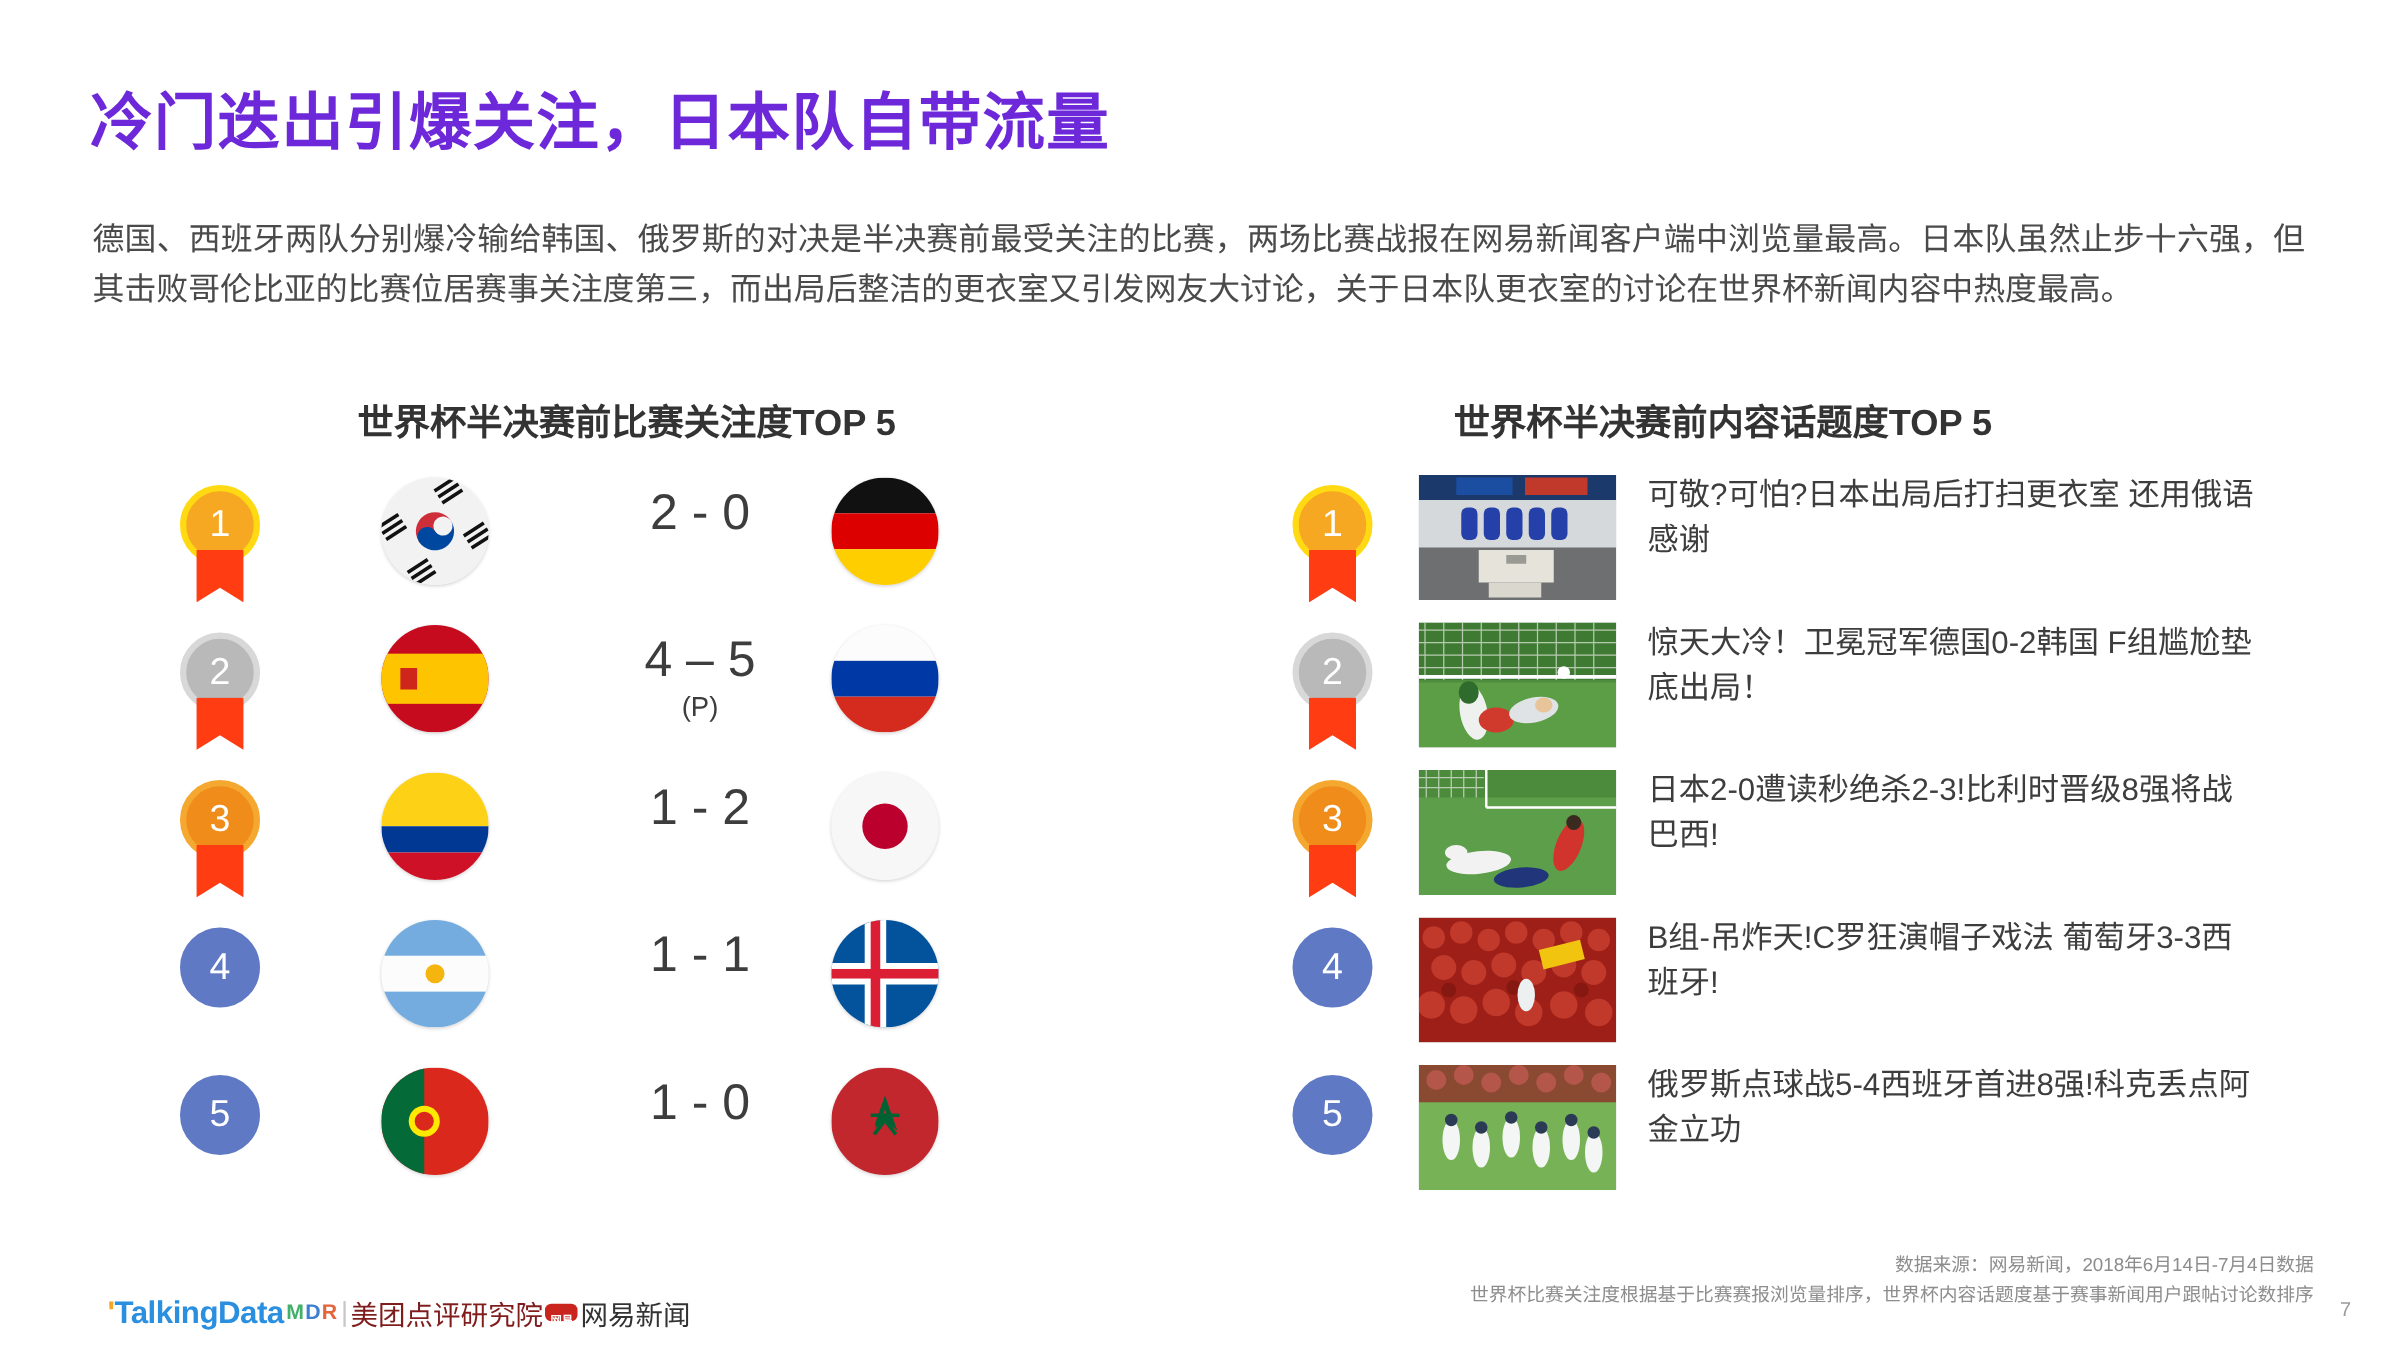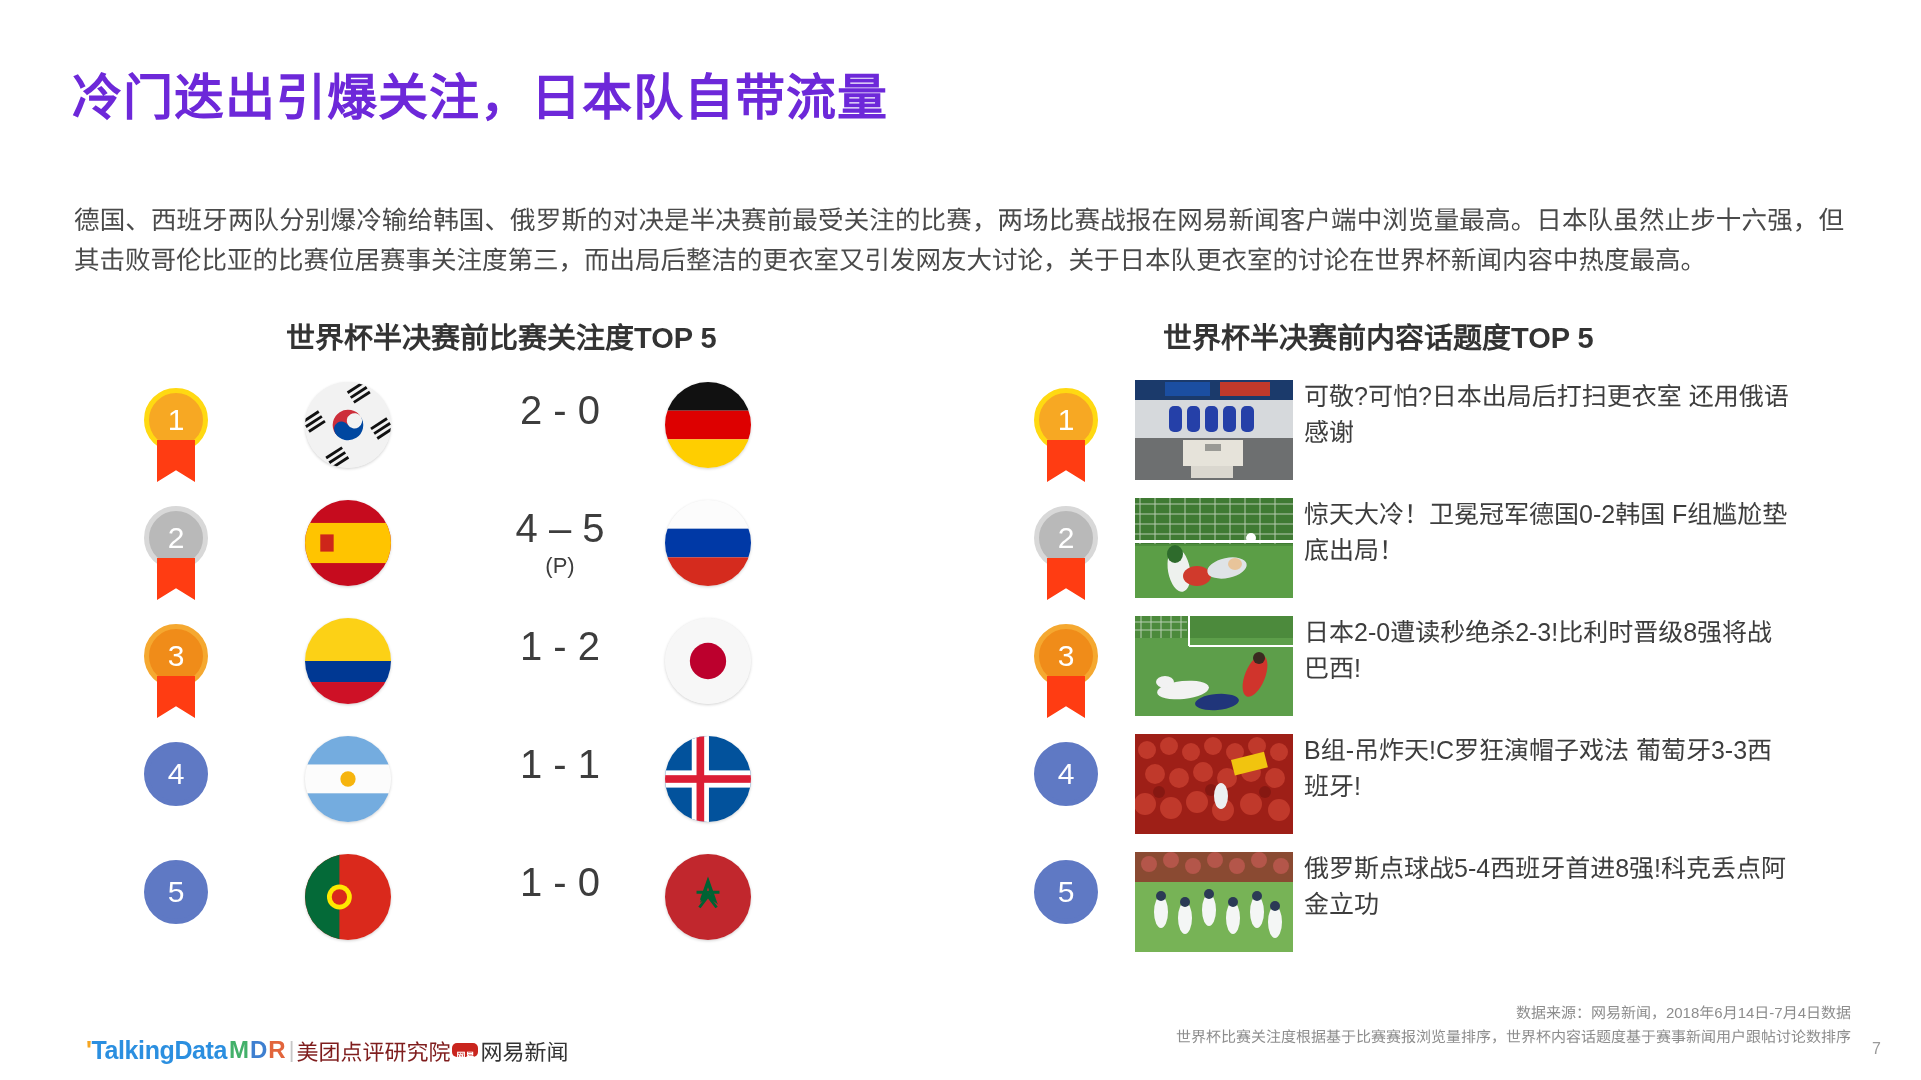--- a/index.html
+++ b/index.html
@@ -19,21 +19,20 @@
     position:absolute;left:72px;top:57px;
     font-size:50px;font-weight:bold;
     color:#6d28d9;
     letter-spacing:1px;
     white-space:nowrap;
   }
   .intro{
     position:absolute;left:74px;top:172px;width:1770px;
     font-size:25.5px;line-height:40px;color:#4a4a4a;
     text-align:justify;
-    margin-top:28px;
   }
 
   
   .col-title{
     position:absolute;top:314px;
     font-size:29px;font-weight:bold;color:#333333;
     white-space:nowrap;
   }
   #title-left{left:286px;}
   #title-right{left:1163px;}
@@ -80,41 +79,41 @@
   
   .right-panel{position:absolute;left:1000px;top:378px;width:820px;}
   .news-row{position:relative;height:118px;}
   .news-medal{position:absolute;left:30px;top:10px;}
   .thumb{
     position:absolute;left:135px;top:2px;width:158px;height:100px;
     overflow:hidden;background:#cfd3d6;
   }
   .thumb svg{display:block;width:158px;height:100px;}
   .news-text{
-    position:absolute;left:304px;top:0px;width:490px;
+    position:absolute;left:318px;top:0px;width:490px;
     font-size:25px;line-height:36px;color:#3d3d3d;
   }
 
   
   .source{
     position:absolute;right:70px;top:1001px;
     text-align:right;font-size:15px;line-height:24px;color:#8d8d8d;
   }
   .source div{white-space:nowrap;}
   .page-num{
     position:absolute;right:40px;top:1040px;
     font-size:16px;color:#9a9a9a;
   }
   .brandbar{
     position:absolute;left:86px;top:1034px;
     display:flex;align-items:center;gap:2px;
   }
   .brand-td{font-size:25px;font-weight:bold;color:#2b8fe0;letter-spacing:-.4px;}
   .brand-td .dot{color:#f5a623;}
-  .brand-mdr{font-size:24px;font-weight:bold;letter-spacing:1px;}
+  .brand-mdr{font-size:17px;font-weight:bold;letter-spacing:1px;}
   .brand-mdr .m{color:#43b06a;}
   .brand-mdr .d{color:#3e7fd0;}
   .brand-mdr .r{color:#e2653c;}
   .brand-sep{color:#c7c7c7;font-size:22px;}
   .brand-mt{font-size:22px;color:#7f1d1d;}
   .ne-badge{
     display:inline-block;width:26px;height:14px;border-radius:5px;
     background:#c9251e;color:#fff;font-size:9px;line-height:26px;
     text-align:center;font-weight:bold;
   }

